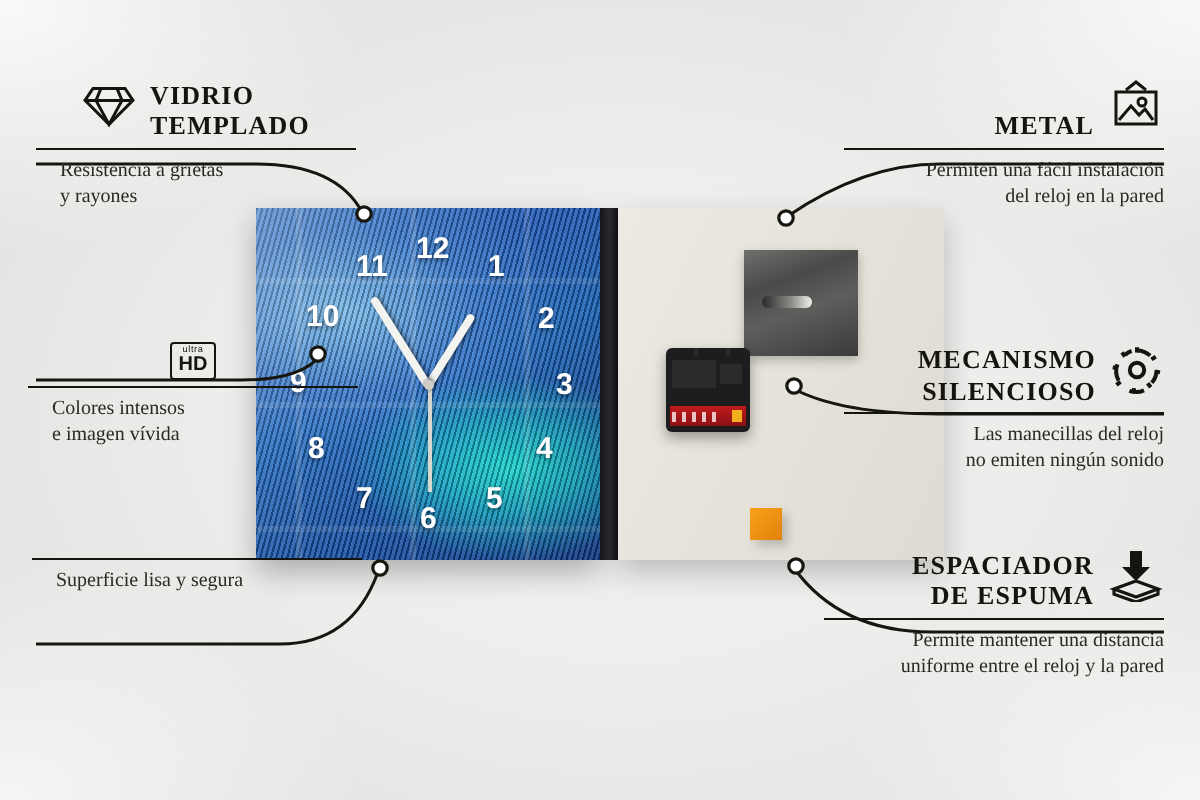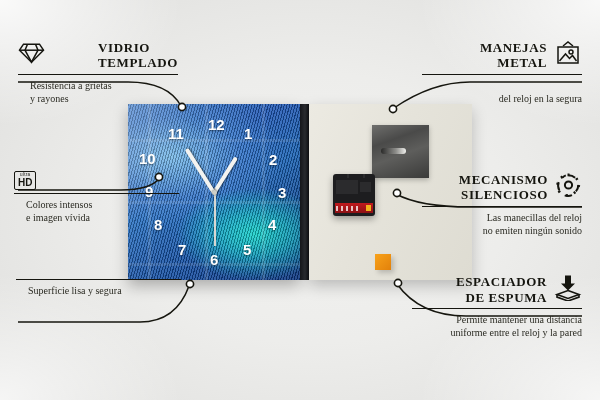--- a/index.html
+++ b/index.html
@@ -95,21 +95,21 @@
   
   .callout{position:absolute;}
   .co-title{font-family:"Liberation Serif",serif;font-weight:700;color:#15150f;
             font-size:13px;letter-spacing:.6px;line-height:1.18;white-space:nowrap;}
   .co-rule{height:1px;background:#15150f;margin:3px 0 4px;}
   .co-desc{font-family:Liberation Serif, serif;color:#2a2a22;font-size:10px;
            line-height:1.32;white-space:nowrap;margin-left:12px;}
   .left .co-title,.left .co-desc{text-align:left;}
   .right .co-title,.right .co-desc{text-align:right;}
   .head{display:flex;align-items:center;gap:7px;}
-  .left .head{justify-content:space-between;}
+  .left .head{justify-content:center;}
   .right .head{justify-content:flex-end;}
   .ico{flex:0 0 auto;display:block;}
 
   .hdbadge{border:1.6px solid #15150f;border-radius:2px;padding:1px 3px 1px;
            text-align:center;font-family:"Liberation Sans",sans-serif;color:#15150f;}
   .hdbadge .u{font-size:4.6px;letter-spacing:.3px;display:block;line-height:1;}
   .hdbadge .d{font-size:10px;font-weight:700;display:block;line-height:1;}
 
   svg.lines{position:absolute;left:0;top:0;width:600px;height:400px;pointer-events:none;}
 </style>
@@ -128,22 +128,22 @@
       <span class="num" style="left:80px;top:13px;">12</span>
       <span class="num" style="left:116px;top:22px;">1</span>
       <span class="num" style="left:141px;top:48px;">2</span>
       <span class="num" style="left:150px;top:81px;">3</span>
       <span class="num" style="left:140px;top:113px;">4</span>
       <span class="num" style="left:115px;top:138px;">5</span>
       <span class="num" style="left:82px;top:148px;">6</span>
       <span class="num" style="left:50px;top:138px;">7</span>
       <span class="num" style="left:26px;top:113px;">8</span>
       <span class="num" style="left:17px;top:80px;">9</span>
-      <span class="num" style="left:11px;top:47px;">10</span>
-      <span class="num" style="left:40px;top:22px;">11</span>
+      <span class="num" style="left:25px;top:47px;">10</span>
+      <span class="num" style="left:50px;top:22px;">11</span>
 
       <div class="hand" style="left:86px;top:87px;width:42px;height:4px;transform:rotate(-58deg);"></div>
       <div class="hand" style="left:86px;top:87px;width:52px;height:4px;transform:rotate(-122deg);"></div>
       <div class="sechand" style="left:86px;top:88px;height:54px;"></div>
       <div class="hub" style="left:84px;top:86px;"></div>
     </div>
 
     <div class="edge"></div>
 
     <div class="back">
@@ -220,36 +220,36 @@
   <div class="callout left" style="left:16px;top:276px;width:165px;">
     <div class="co-rule"></div>
     <div class="co-desc">
       <span>Superficie lisa y segura</span>
     </div>
   </div>
 
   <div class="callout right" style="left:422px;top:40px;width:160px;">
     <div class="head">
       <span class="co-title">
-        <span>MANEJAS</span><br>
+        <br>
         <span>METAL</span>
       </span>
       <span class="ico">
         <svg width="28" height="25" viewBox="0 0 28 25" fill="none" stroke="#15150f" stroke-width="1.5">
           <path d="M9 5 L14 1 L19 5"></path>
           <rect x="4" y="6" width="20" height="16"></rect>
           <path d="M5.5 20 l6-7 4 4.5 3-3 4 5.5"></path>
           <circle cx="17" cy="11" r="2"></circle>
         </svg>
       </span>
     </div>
     <div class="co-rule"></div>
     <div class="co-desc">
-      <br>
-      <span>del reloj en la segura</span>
+      <span>Permiten una fácil instalación</span><br>
+      <span>del reloj en la pared</span>
     </div>
   </div>
 
   <div class="callout right" style="left:412px;top:274px;width:170px;">
     <div class="head">
       <span class="co-title">
         <span>ESPACIADOR</span><br>
         <span>DE ESPUMA</span>
       </span>
       <span class="ico">

